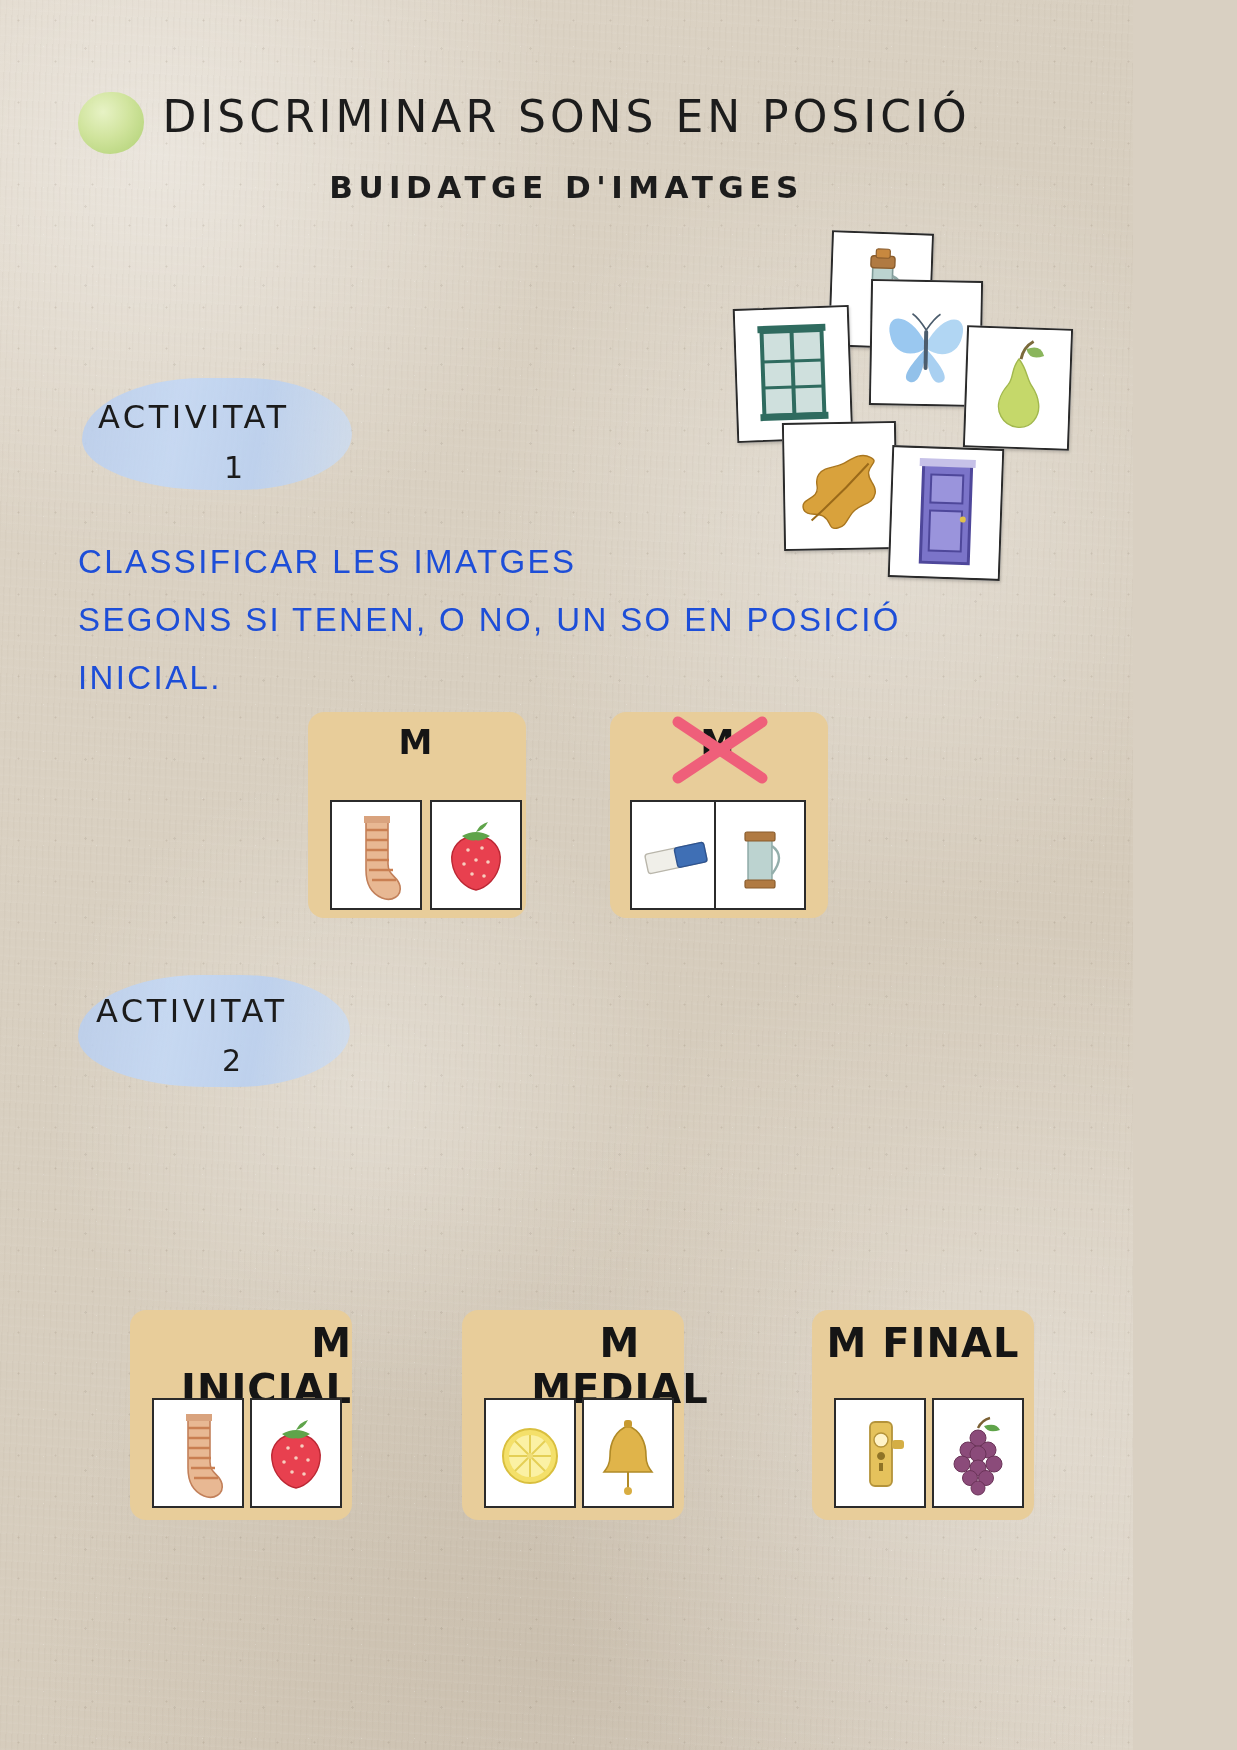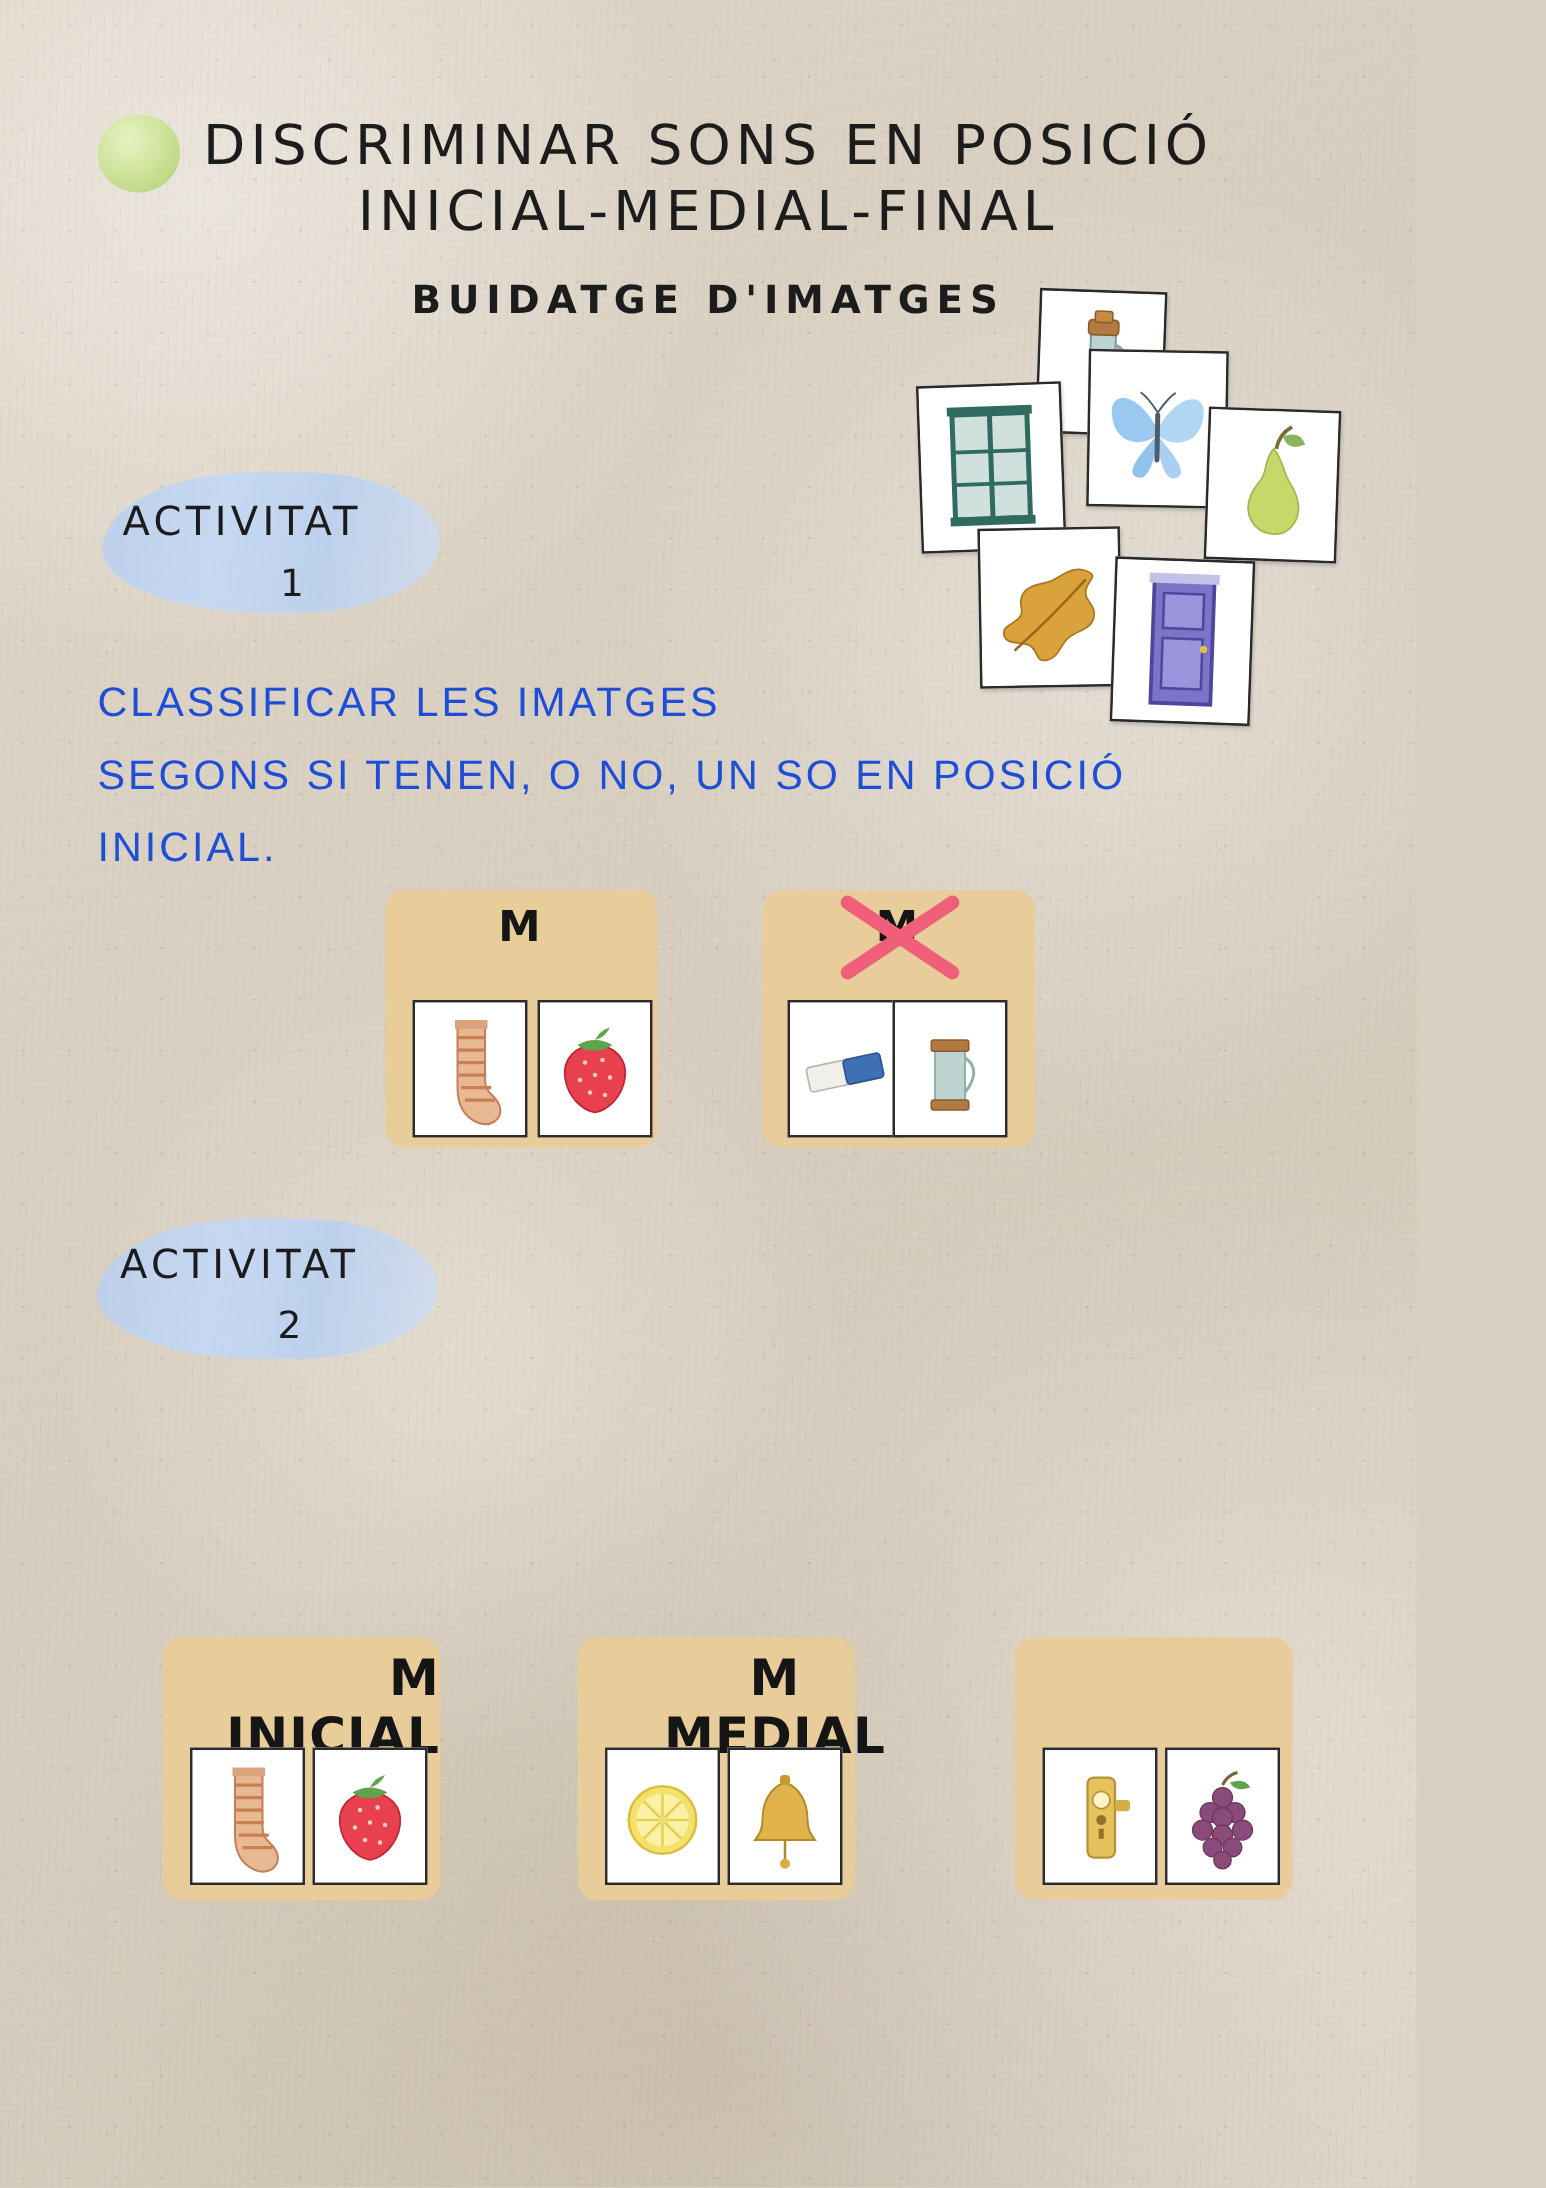--- a/index.html
+++ b/index.html
@@ -179,21 +179,20 @@
 
 <div class="sheet">
   <div class="paper"></div>
   <div class="speckles"></div>
   <div class="fibers"></div>
 
   <div class="green-dot"></div>
 
   <div class="title-block">
     <div class="main-title">Discriminar sons en posició</div>
-    <div class="main-title" style="margin-top:-6px">inicial-medial-final</div>
     <div class="subtitle">Buidatge d'imatges</div>
   </div>
 
   <div class="collage">
 
     <div class="pcard" style="left:95px; top:0px; width:98px; height:112px; transform:rotate(2deg);">
       <svg width="98" height="112" viewBox="0 0 98 112">
         <rect x="0" y="0" width="98" height="112" fill="#ffffff"></rect>
         <path d="M40 30 h20 v52 a10 10 0 0 1 -20 0 z" fill="#bcd3d0" stroke="#7f9a98" stroke-width="1.6"></path>
         <rect x="38" y="22" width="24" height="12" rx="3" fill="#b07a42" stroke="#8a5c2c" stroke-width="1.4"></rect>
@@ -375,20 +374,21 @@
     <svg width="88" height="106" viewBox="0 0 88 106">
       <rect x="0" y="0" width="88" height="106" fill="#fff"></rect>
       <path d="M44 26 c-12 4 -18 16 -18 30 c0 8 -3 12 -6 16 h48 c-3 -4 -6 -8 -6 -16 c0 -14 -6 -26 -18 -30 z" fill="#e0b44a" stroke="#b08a27" stroke-width="1.6"></path>
       <rect x="40" y="20" width="8" height="8" rx="3" fill="#c79a30"></rect>
       <path d="M44 72 v16" stroke="#b08a27" stroke-width="2" fill="none"></path>
       <circle cx="44" cy="91" r="4" fill="#d8ad42"></circle>
     </svg>
   </div>
 
   <div class="tanbox" style="left:812px; top:1310px; width:222px; height:210px;"></div>
+  <div class="tanbox-label big" style="left:812px; top:1320px; width:222px;">M final</div>
   <div class="imgcard" style="left:834px; top:1398px; width:88px; height:106px;">
     <svg width="88" height="106" viewBox="0 0 88 106">
       <rect x="0" y="0" width="88" height="106" fill="#fff"></rect>
       <rect x="34" y="22" width="22" height="64" rx="5" fill="#e5c25c" stroke="#b4933a" stroke-width="1.8"></rect>
       <circle cx="45" cy="40" r="7" fill="#fff3c8" stroke="#b4933a" stroke-width="1.4"></circle>
       <path d="M45 60 a4 4 0 1 1 0.1 0 M43 63 h4 v8 h-4 z" fill="#8f7326"></path>
       <rect x="56" y="40" width="12" height="9" rx="3" fill="#d4ae45"></rect>
     </svg>
   </div>
   <div class="imgcard" style="left:932px; top:1398px; width:88px; height:106px;">

